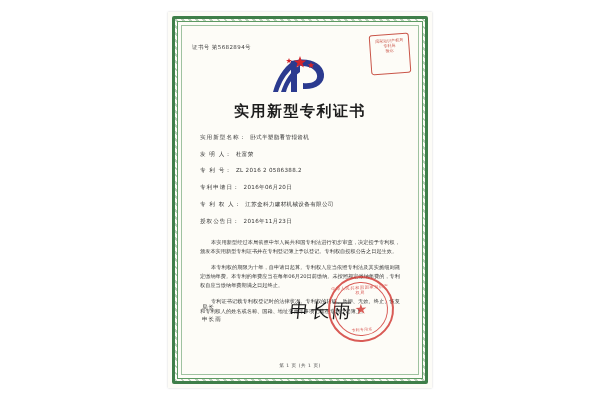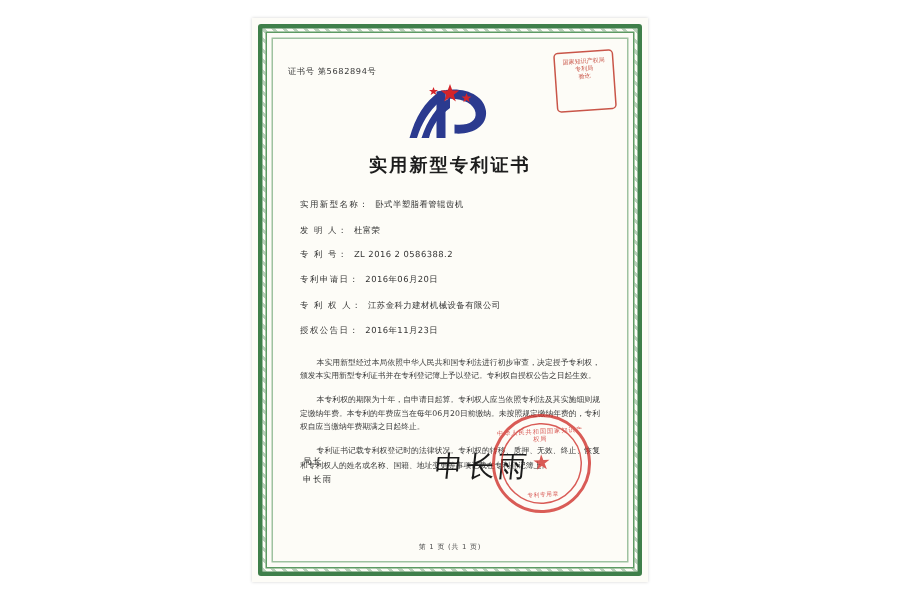--- a/index.html
+++ b/index.html
@@ -102,21 +102,21 @@
     height: 42px;
     margin-left: -33px;
   }
   
   .main-title {
     position: absolute;
     left: 0;
     right: 0;
     top: 72px;
     text-align: center;
-    font-size: 12px;
+    font-size: 15px;
     font-weight: bold;
     letter-spacing: 1.5px;
     color: #1d1d1d;
     font-family: "DejaVu Serif", serif;
   }
   
   .fields {
     position: absolute;
     left: 14px;
     right: 14px;

